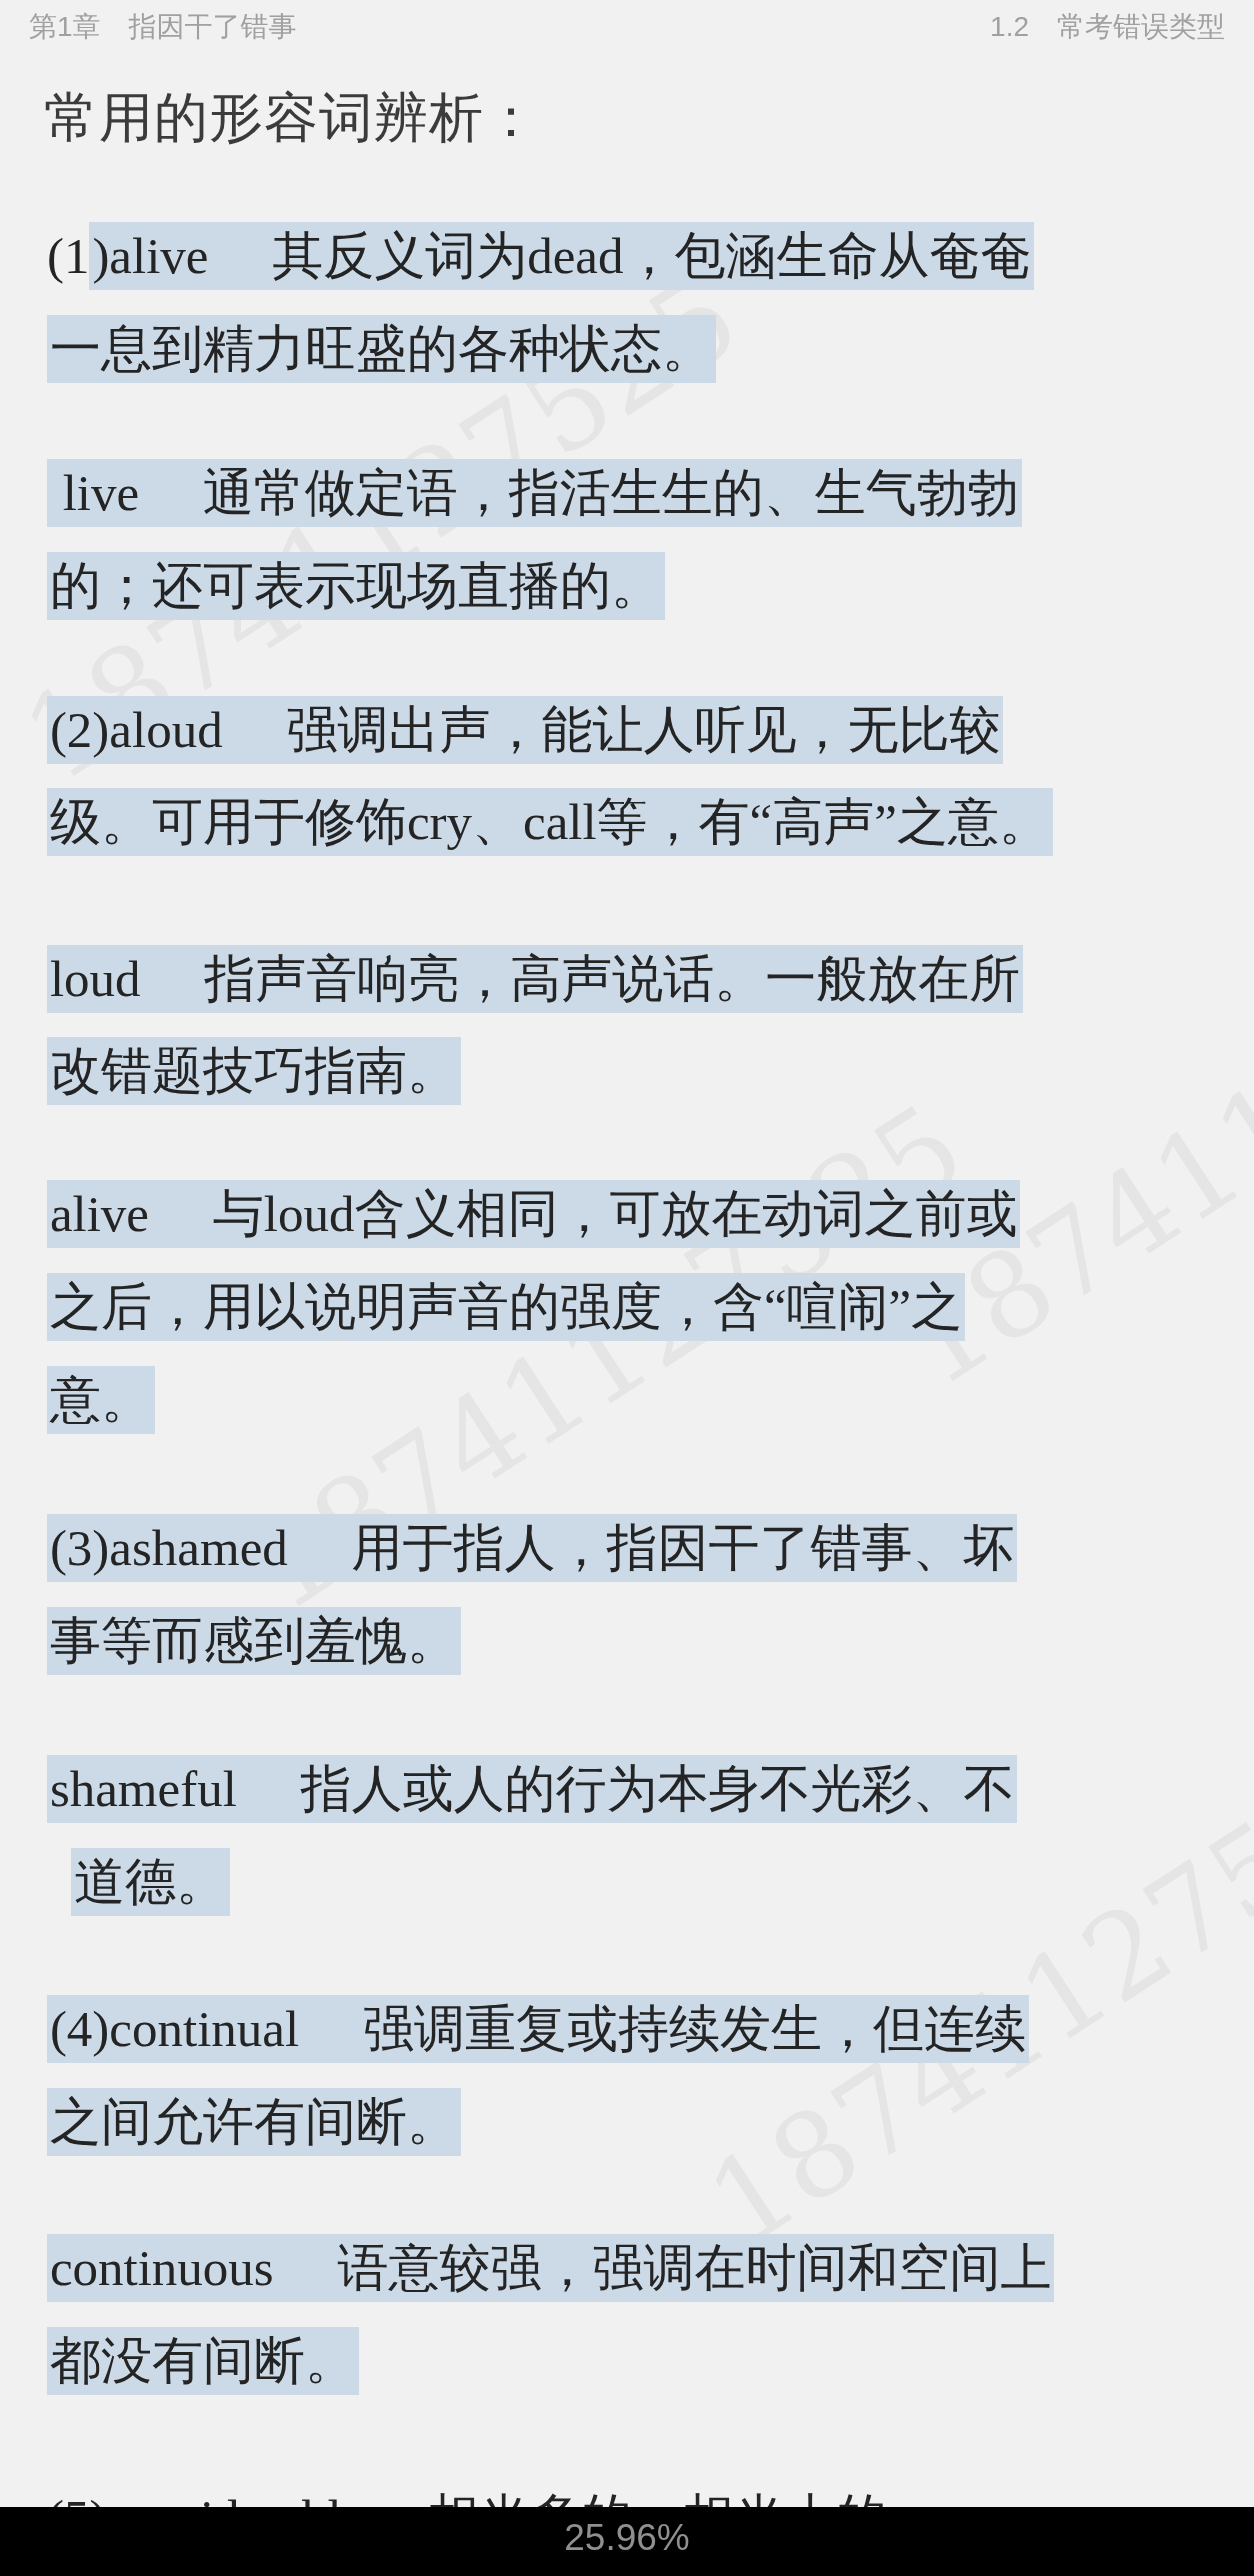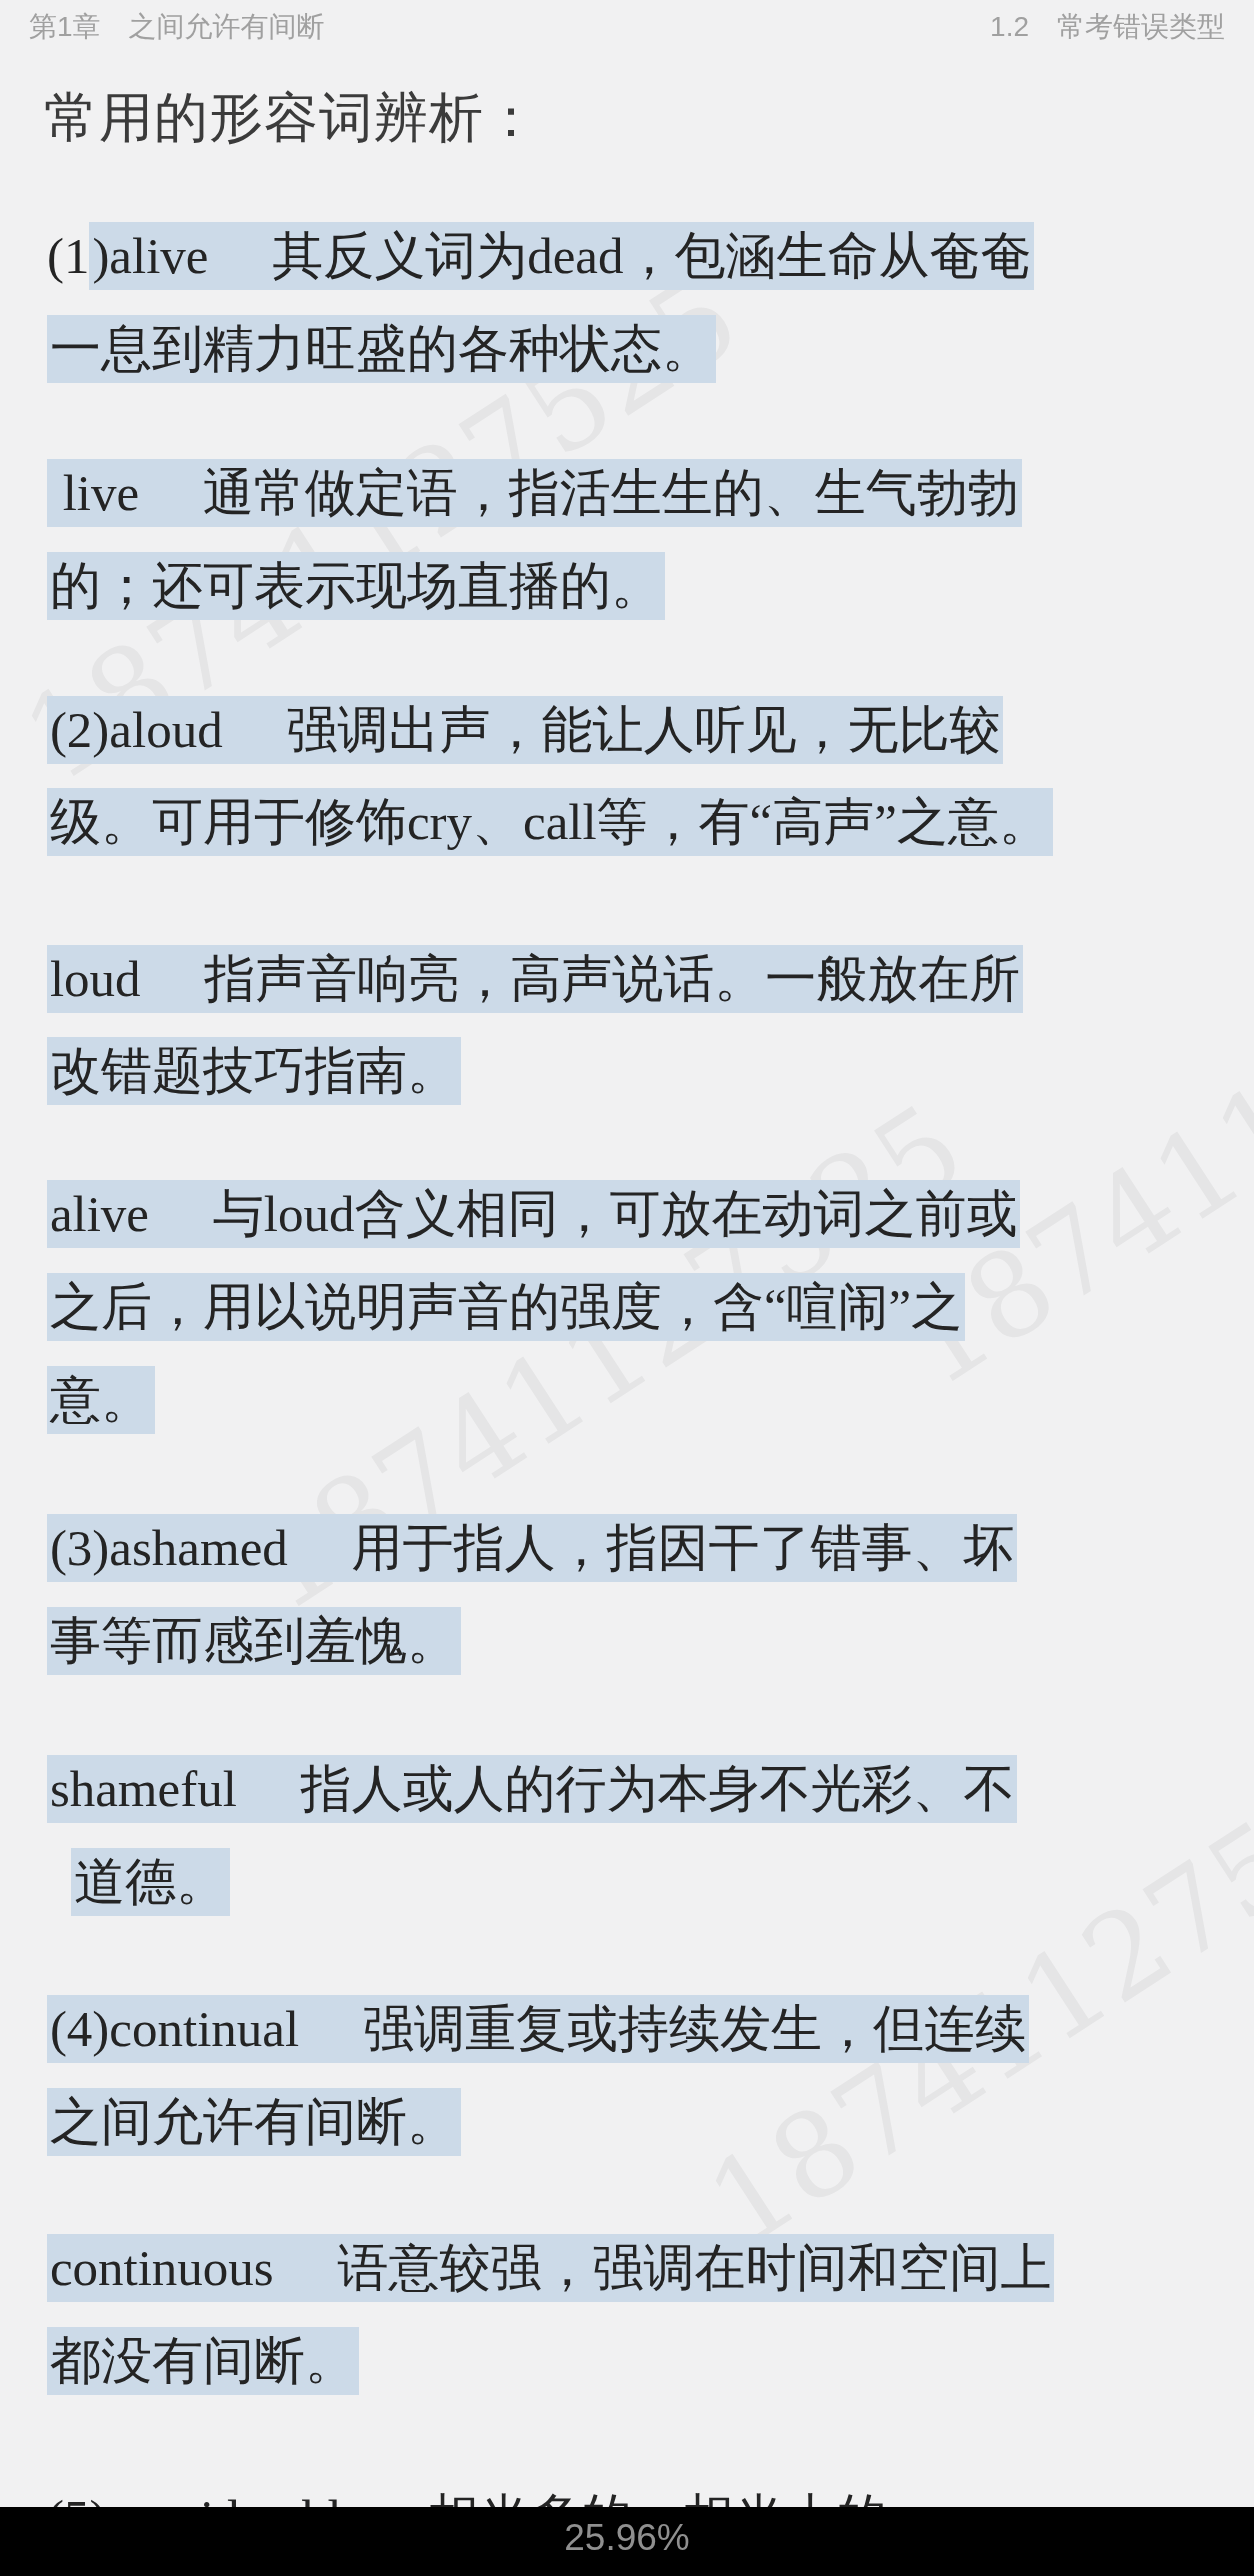--- a/index.html
+++ b/index.html
@@ -76,21 +76,21 @@
 <body>
 
 <div id="watermarks">
     <div class="watermark" style="left: 381px; top: 528px;">18741127525</div>
     <div class="watermark" style="left: 606px; top: 1358px;">18741127525</div>
     <div class="watermark" style="left: 1260px; top: 1133px;">18741127525</div>
     <div class="watermark" style="left: 1065px; top: 1993px;">18741127525</div>
   </div>
 
 <div class="app-header">
-  <span>第1章　之间允许有间断</span>
+  <span>第1章　指因干了错事</span>
   <span>1.2　常考错误类型</span>
 </div>
 
 <div class="page-title">常用的形容词辨析：</div>
 
 <div id="content">
     <div class="line" style="top: 222px;"><span>(1</span><span class="hl">)alive　 其反义词为dead，包涵生命从奄奄</span></div>
     <div class="line" style="top: 315px;"><span class="hl">一息到精力旺盛的各种状态。</span></div>
     <div class="line" style="top: 459px;"><span class="hl"> live　 通常做定语，指活生生的、生气勃勃</span></div>
     <div class="line" style="top: 552px;"><span class="hl">的；还可表示现场直播的。</span></div>

